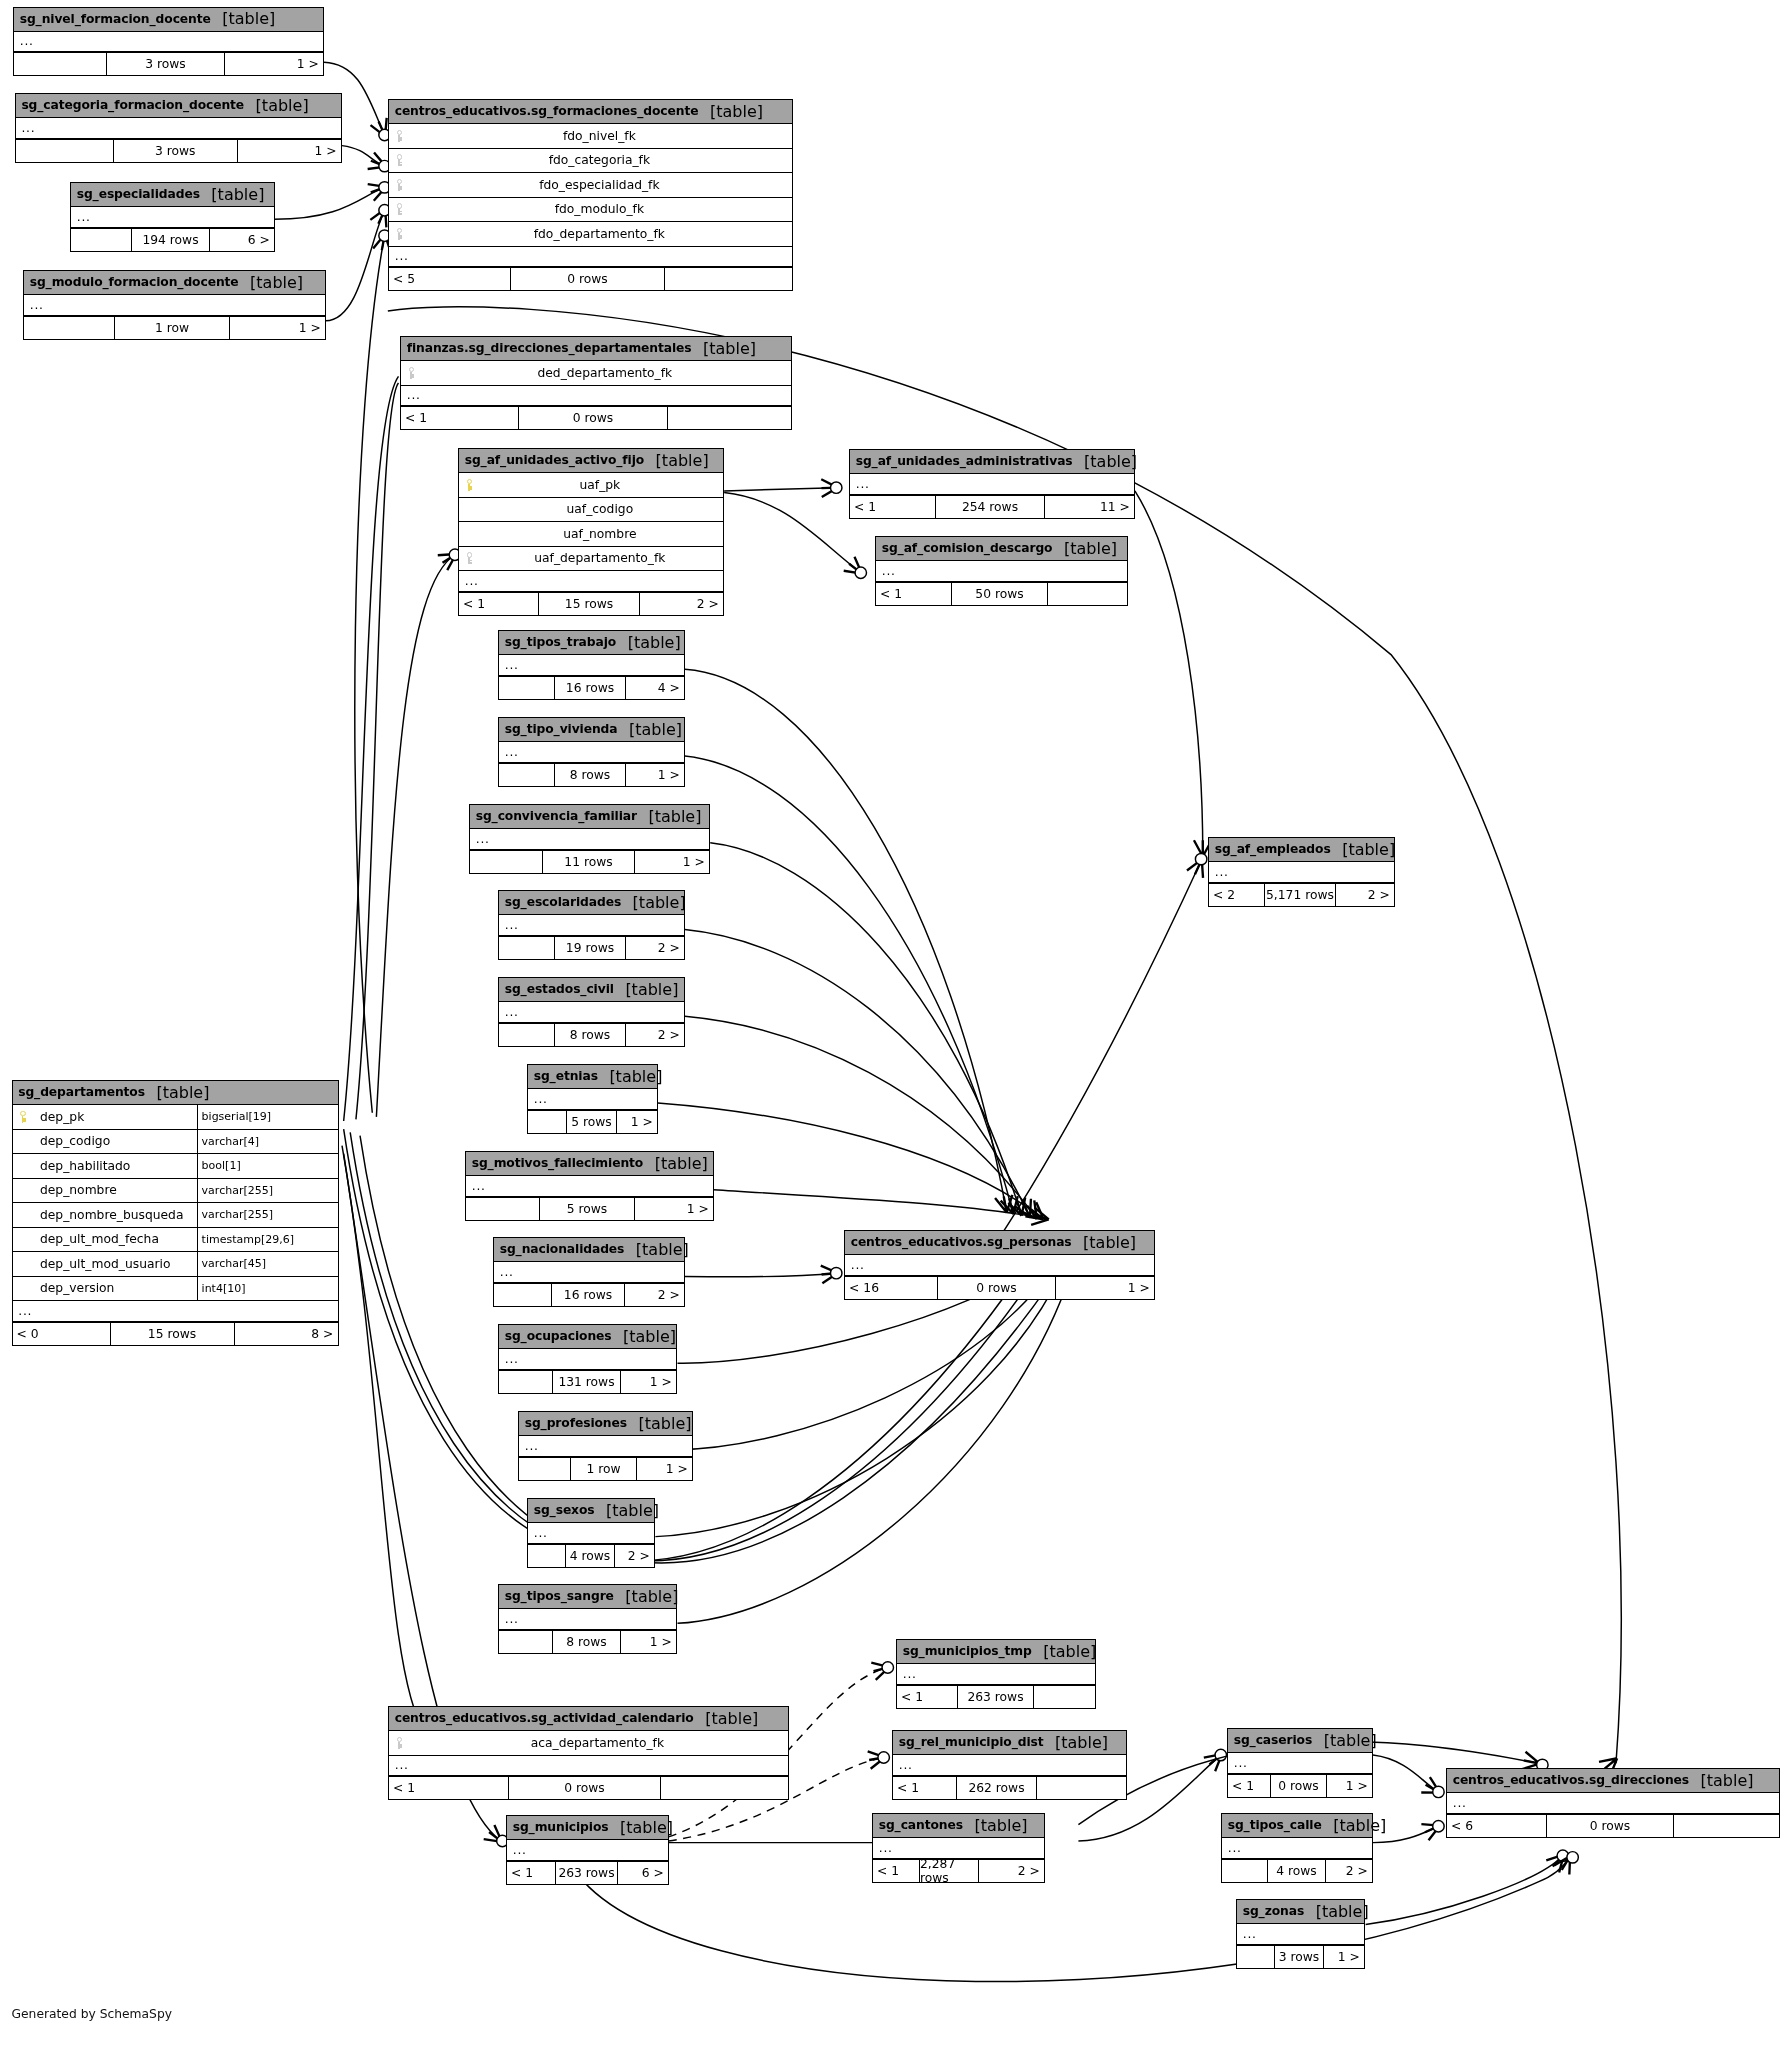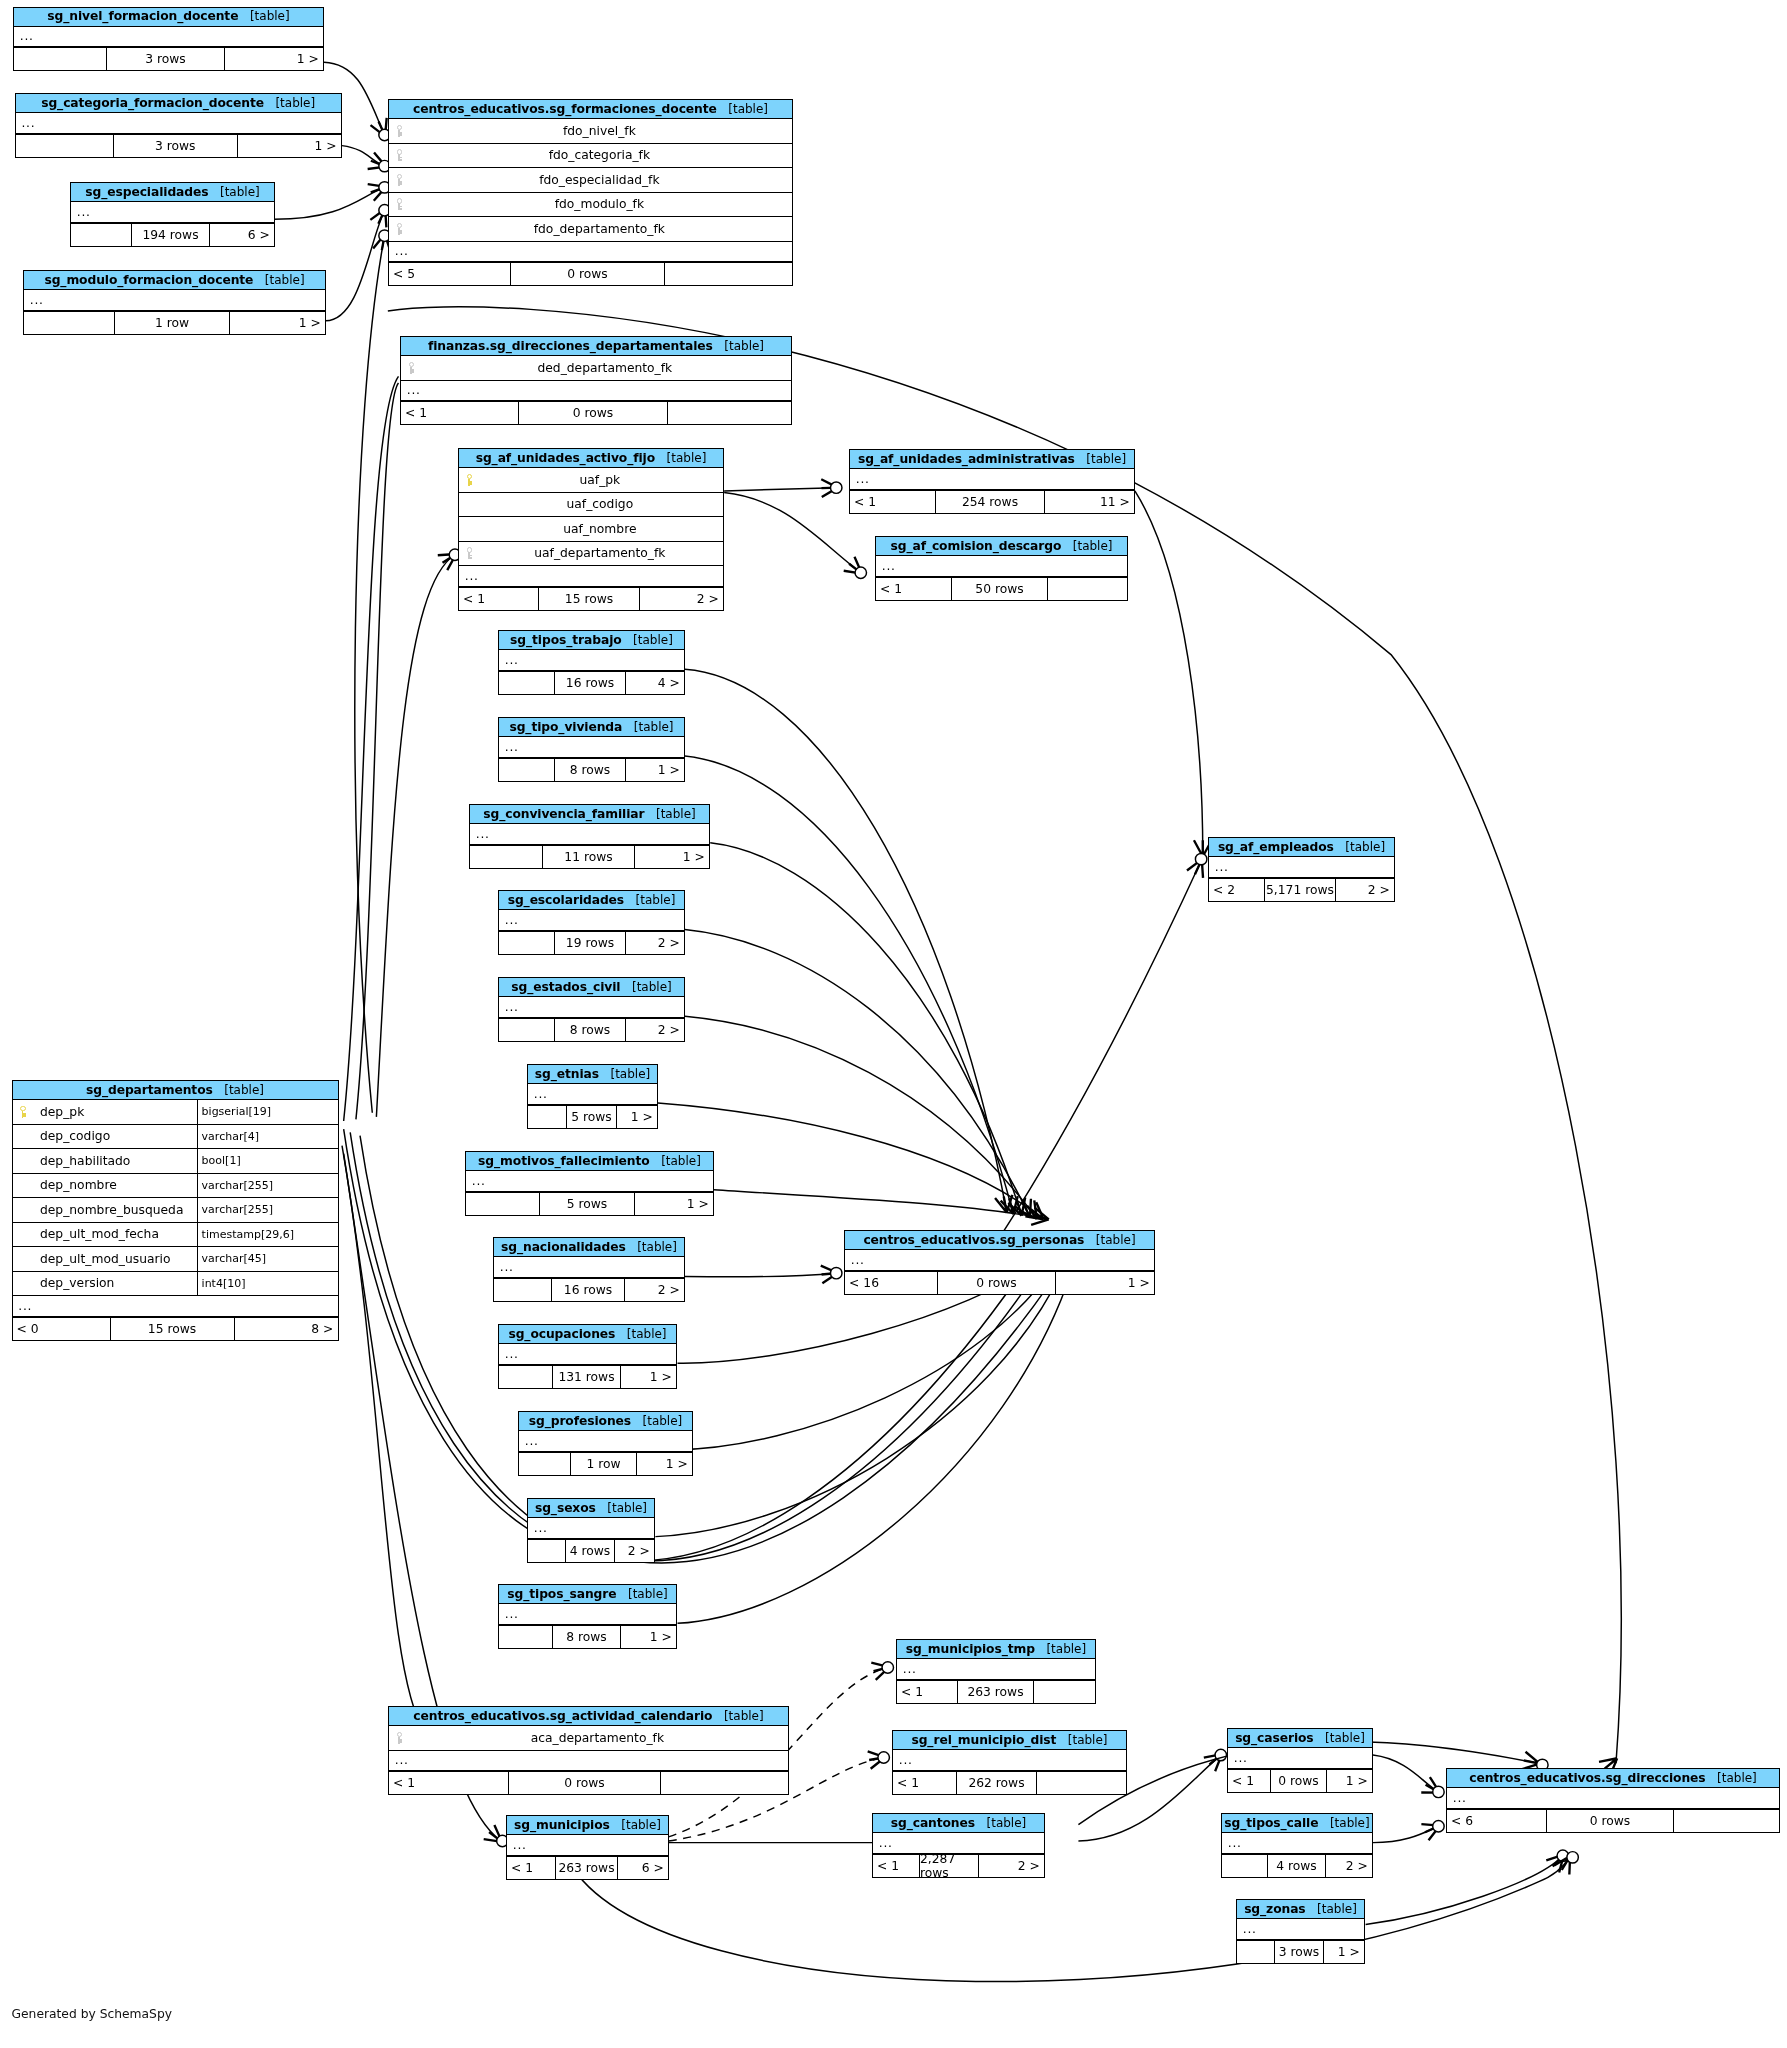--- a/index.html
+++ b/index.html
@@ -1,25 +1,25 @@
 <!DOCTYPE html>
 <html style="font-size:13px"><head>
 <meta charset="utf-8">
 <style>
   html,body{margin:0;padding:0;background:#ffffff;}
   body{font-family:"DejaVu Sans","Liberation Sans",sans-serif;}
   #canvas{position:relative;width:1787px;height:2048px;background:#fff;overflow:hidden;}
   svg#edges{position:absolute;left:0;top:0;width:1787px;height:2048px;pointer-events:none;}
 
   .tbl{position:absolute;border:1.6px solid #000;background:#fff;box-sizing:border-box;}
-  .tbl-head{display:flex;align-items:center;justify-content:center;
-            background:#7dd3fc;border-bottom:1.6px solid #000;padding:1.6px 5.7px 2.5px 5.7px;
+  .tbl-head{display:flex;align-items:center;justify-content:flex-start;
+            background:#a3a3a3;border-bottom:1.6px solid #000;padding:1.6px 5.7px 2.5px 5.7px;
             box-sizing:border-box;white-space:nowrap;}
   .tbl-name{font-weight:bold;font-size:12.3px;color:#000;letter-spacing:-0.1px;}
-  .tbl-tag{font-size:12px;color:#000;padding-left:11.5px;}
+  .tbl-tag{font-size:16px;color:#000;padding-left:11.5px;}
   .row{display:flex;align-items:center;border-bottom:1.6px solid #000;box-sizing:border-box;
        height:24.5px;position:relative;}
   .row:last-child{border-bottom:none;}
   .row.dots{padding-left:5.7px;font-size:12.3px;color:#000;letter-spacing:0.8px;height:20.5px;}
   .col-key{width:21px;flex:0 0 21px;display:flex;align-items:center;justify-content:center;}
   .col-name{flex:1 1 auto;text-align:center;font-size:12.3px;color:#000;padding-right:3.3px;}
   .col-name.lft{text-align:left;padding-left:6.5px;}
   .col-type{flex:0 0 auto;font-size:11px;color:#000000;text-align:right;padding-left:4.1px;
             border-left:1.6px solid #000;height:100%;display:flex;align-items:center;box-sizing:border-box;}
   .foot{display:flex;height:23px;border-top:1.6px solid #000;box-sizing:border-box;font-size:12.3px;}

